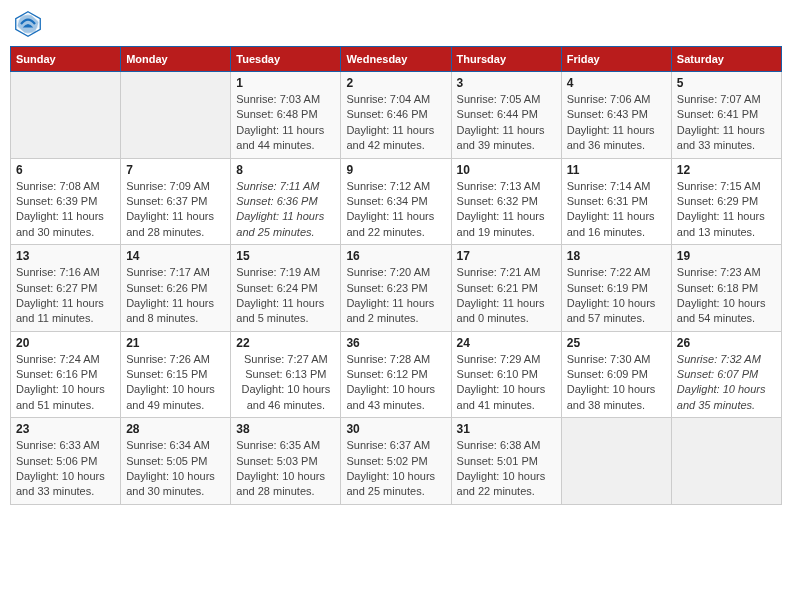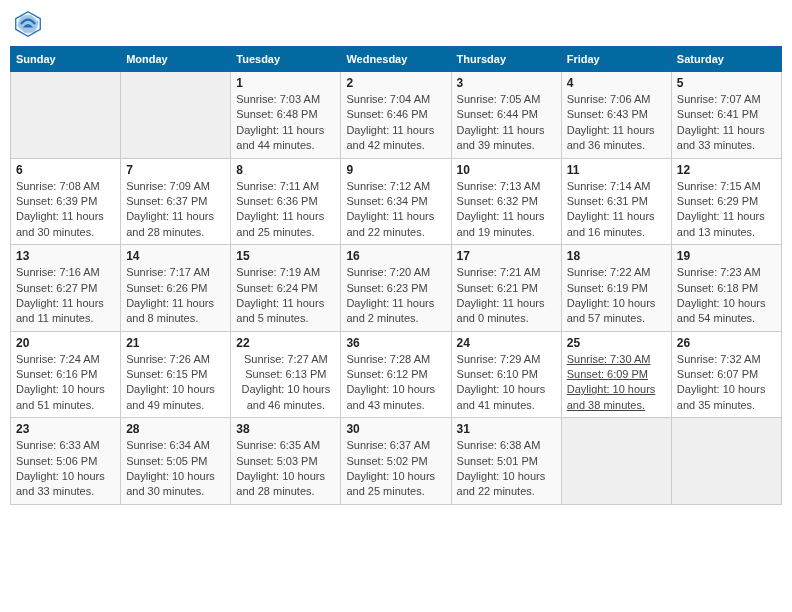--- a/index.html
+++ b/index.html
@@ -45,21 +45,21 @@
     .subtitle {
       font-size: 15px;
       color: #555;
     }
     table {
       width: 100%;
       border-collapse: collapse;
       font-size: 10.5px;
     }
     thead tr th {
-      background-color: #0369a1;
+      background-color: #b91c1c;
       color: #fff;
       text-align: left;
       padding: 6px 5px;
       font-size: 11px;
       border: 1px solid #1a5ea8;
     }
     tbody tr td {
       border: 1px solid #ccc;
       vertical-align: top;
       padding: 4px 5px;
@@ -164,21 +164,21 @@
 Daylight: 11 hours and 30 minutes.</div>
         </td>
         <td>
           <div class="day-num">7</div>
           <div class="day-info" style="white-space: pre-line;">Sunrise: 7:09 AM
 Sunset: 6:37 PM
 Daylight: 11 hours and 28 minutes.</div>
         </td>
         <td>
           <div class="day-num">8</div>
-          <div class="day-info" style="white-space: pre-line;">Sunrise: 7:11 AM
+          <div class="day-info" style="white-space: pre-line; font-style: italic;">Sunrise: 7:11 AM
 Sunset: 6:36 PM
 Daylight: 11 hours and 25 minutes.</div>
         </td>
         <td>
           <div class="day-num">9</div>
           <div class="day-info" style="white-space: pre-line;">Sunrise: 7:12 AM
 Sunset: 6:34 PM
 Daylight: 11 hours and 22 minutes.</div>
         </td>
         <td>
@@ -270,27 +270,27 @@
 Daylight: 10 hours and 43 minutes.</div>
         </td>
         <td>
           <div class="day-num">24</div>
           <div class="day-info" style="white-space: pre-line;">Sunrise: 7:29 AM
 Sunset: 6:10 PM
 Daylight: 10 hours and 41 minutes.</div>
         </td>
         <td>
           <div class="day-num">25</div>
-          <div class="day-info" style="white-space: pre-line; text-decoration: underline;">Sunrise: 7:30 AM
+          <div class="day-info" style="white-space: pre-line;">Sunrise: 7:30 AM
 Sunset: 6:09 PM
 Daylight: 10 hours and 38 minutes.</div>
         </td>
         <td>
           <div class="day-num">26</div>
-          <div class="day-info" style="white-space: pre-line;">Sunrise: 7:32 AM
+          <div class="day-info" style="white-space: pre-line; font-style: italic;">Sunrise: 7:32 AM
 Sunset: 6:07 PM
 Daylight: 10 hours and 35 minutes.</div>
         </td>
       </tr>
       <tr>
         <td>
           <div class="day-num">23</div>
           <div class="day-info" style="white-space: pre-line;">Sunrise: 6:33 AM
 Sunset: 5:06 PM
 Daylight: 10 hours and 33 minutes.</div>

